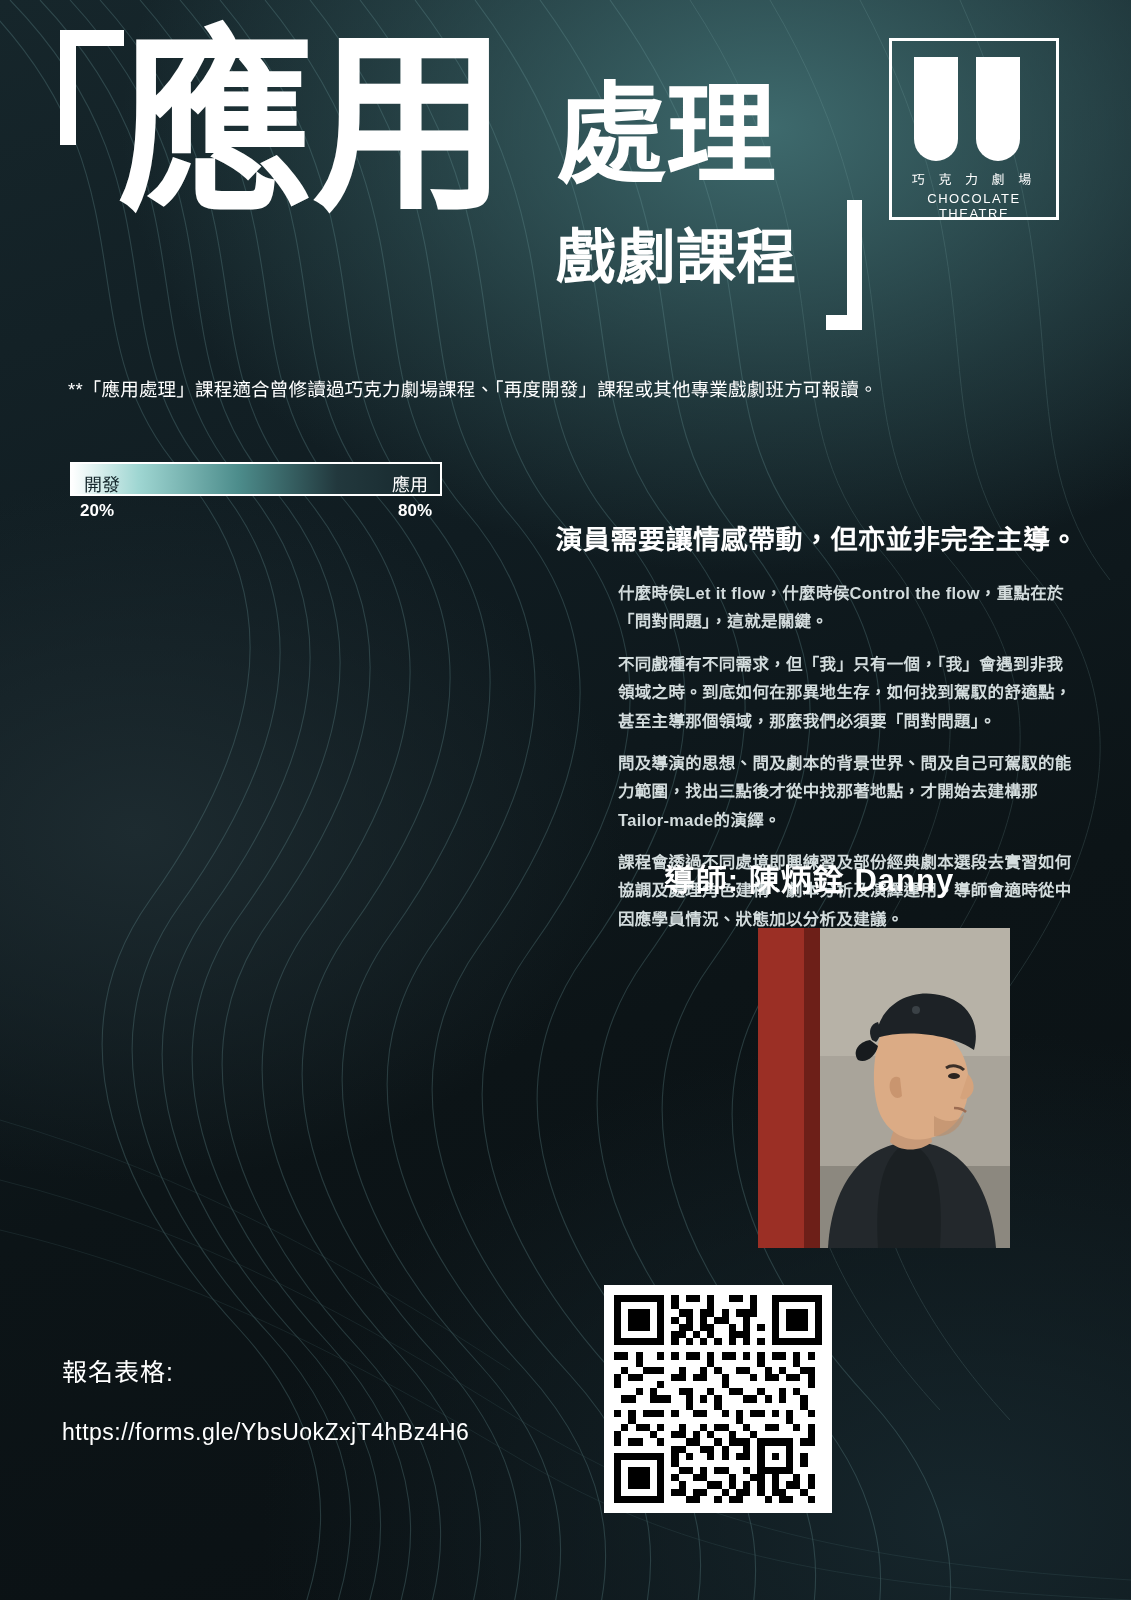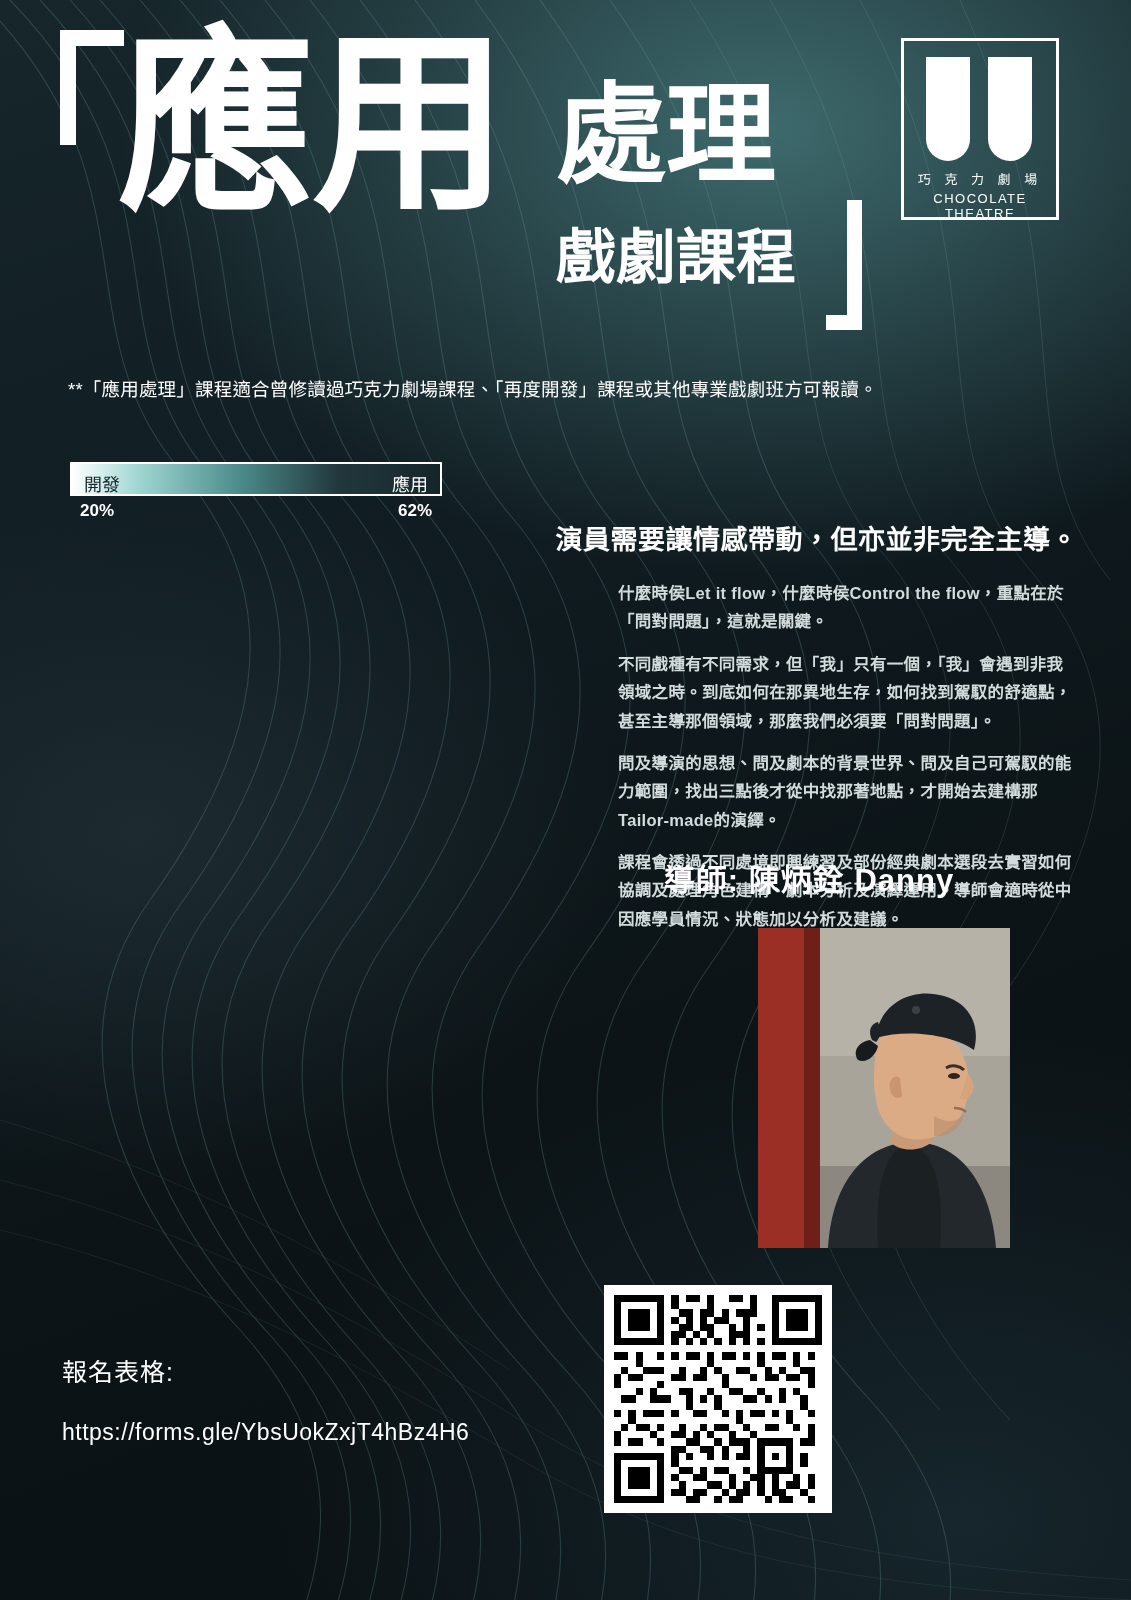--- a/index.html
+++ b/index.html
@@ -57,21 +57,21 @@
   }
   .title-sub2 {
     position: absolute; left: 556px; top: 228px;
     font-size: 60px; line-height: 1;
     font-weight: 700; color: #ffffff;
   }
 
   
   .logo {
     position: absolute; right: 72px; top: 38px;
-    width: 158px; height: 182px;
+    width: 170px; height: 182px;
     border: 3px solid #ffffff;
     background: transparent;
   }
   .logo-mark { position: absolute; left: 22px; top: 16px; width: 112px; height: 104px; }
   .logo-mark .bar { position: absolute; top: 0; width: 44px; height: 104px; background: #fff; }
   .logo-mark .bar.b1 { left: 0; border-bottom-left-radius: 22px; border-bottom-right-radius: 22px; }
   .logo-mark .bar.b2 { left: 62px; border-bottom-left-radius: 22px; border-bottom-right-radius: 22px; }
   .logo-cn { position: absolute; left: 0; right: 0; top: 128px; text-align: center; color: #fff; font-size: 13px; letter-spacing: 5px; }
   .logo-en { position: absolute; left: 0; right: 0; top: 150px; text-align: center; color: #fff; font-size: 13px; letter-spacing: 1.5px; }
 
@@ -197,21 +197,21 @@
 
   <div class="note">**「應用處理」課程適合曾修讀過巧克力劇場課程、「再度開發」課程或其他專業戲劇班方可報讀。</div>
 
   <div class="meter">
     <div class="meter-bar">
       <span class="lbl left">開發</span>
       <span class="lbl right">應用</span>
     </div>
     <div class="meter-vals">
       <span class="v-left">20%</span>
-      <span class="v-right">62%</span>
+      <span class="v-right">80%</span>
     </div>
   </div>
 
   <div class="copy">
     <h2>演員需要讓情感帶動，但亦並非完全主導。</h2>
     <p>什麼時侯Let it flow，什麼時侯Control the flow，重點在於「問對問題」，這就是關鍵。</p>
     <p>不同戲種有不同需求，但「我」只有一個，「我」會遇到非我領域之時。到底如何在那異地生存，如何找到駕馭的舒適點，甚至主導那個領域，那麼我們必須要「問對問題」。</p>
     <p>問及導演的思想、問及劇本的背景世界、問及自己可駕馭的能力範圍，找出三點後才從中找那著地點，才開始去建構那Tailor-made的演繹。</p>
     <p>課程會透過不同處境即興練習及部份經典劇本選段去實習如何協調及處理角色建構、劇本分析及演繹運用。導師會適時從中因應學員情況、狀態加以分析及建議。</p>
   </div>

